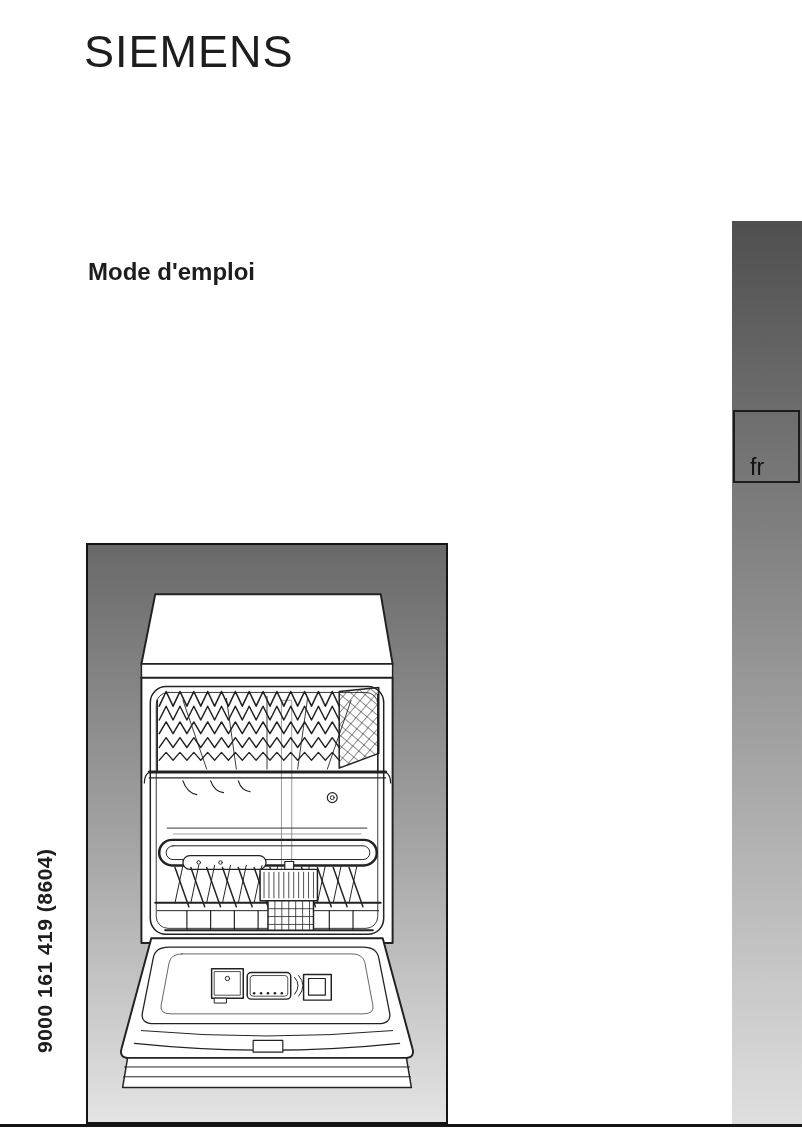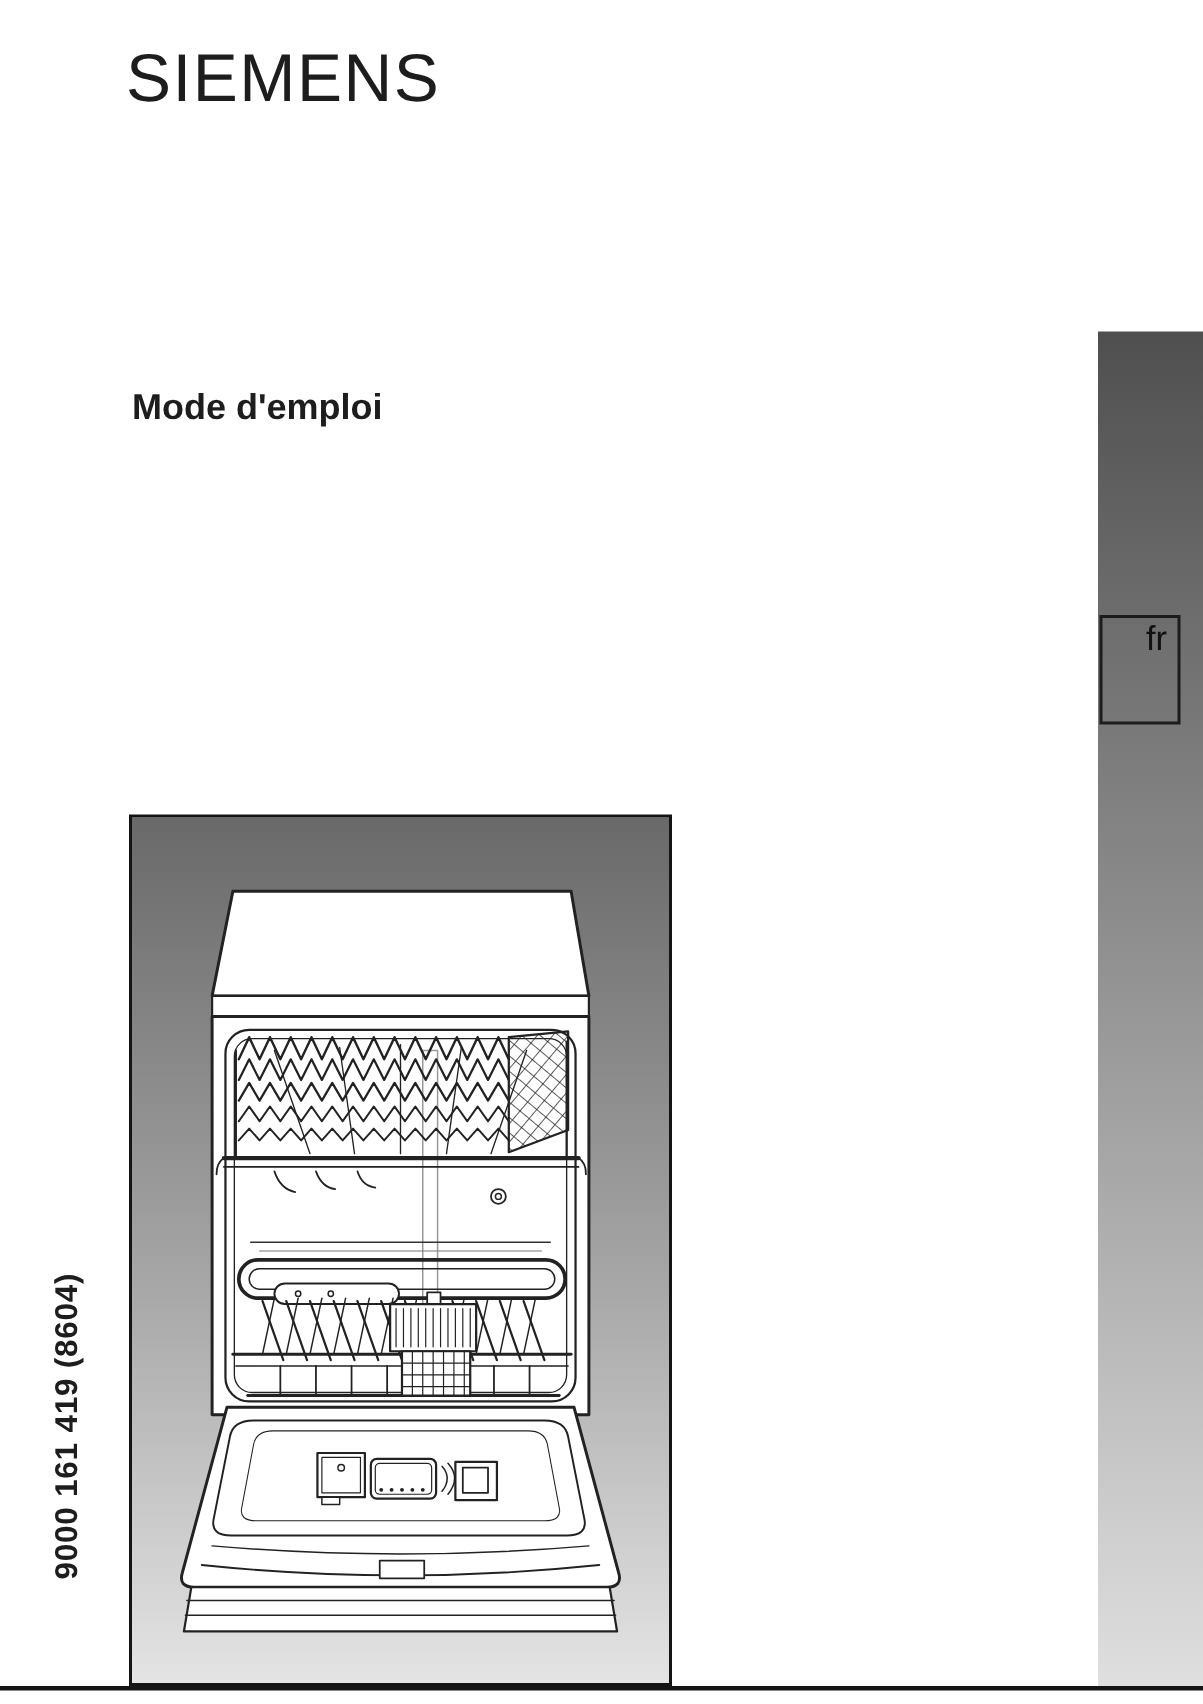--- a/index.html
+++ b/index.html
@@ -13,23 +13,23 @@
   }
   .title{
     position:absolute;left:88px;top:258px;
     font-size:24px;font-weight:bold;color:#1d1d1d;text-align:center;
   }
   .sidebar{
     position:absolute;left:732px;top:221px;width:70px;height:903px;
     background:linear-gradient(180deg,#4f4f4f 0%,#8f8f8f 45%,#dfdfdf 100%);
   }
   .langbox{
-    position:absolute;left:733px;top:410px;width:54px;height:73px;
+    position:absolute;left:733px;top:410px;width:67px;height:73px;
     box-sizing:border-box;border:2px solid #1c1c1c;
-    display:flex;align-items:flex-start;padding-left:29px;
+    display:flex;align-items:flex-end;padding-left:15px;
     font-size:23px;color:#111111;
   }
   .figurebox{
     position:absolute;left:86px;top:543px;width:362px;height:581px;
     box-sizing:border-box;border:2px solid #141414;
     background:linear-gradient(180deg,#696969 0%,#a8a8a8 55%,#e4e4e4 100%);
   }
   .figurebox svg{position:absolute;left:0;top:0;width:100%;height:100%;}
   .partnum{
     position:absolute;left:33px;top:1053px;

